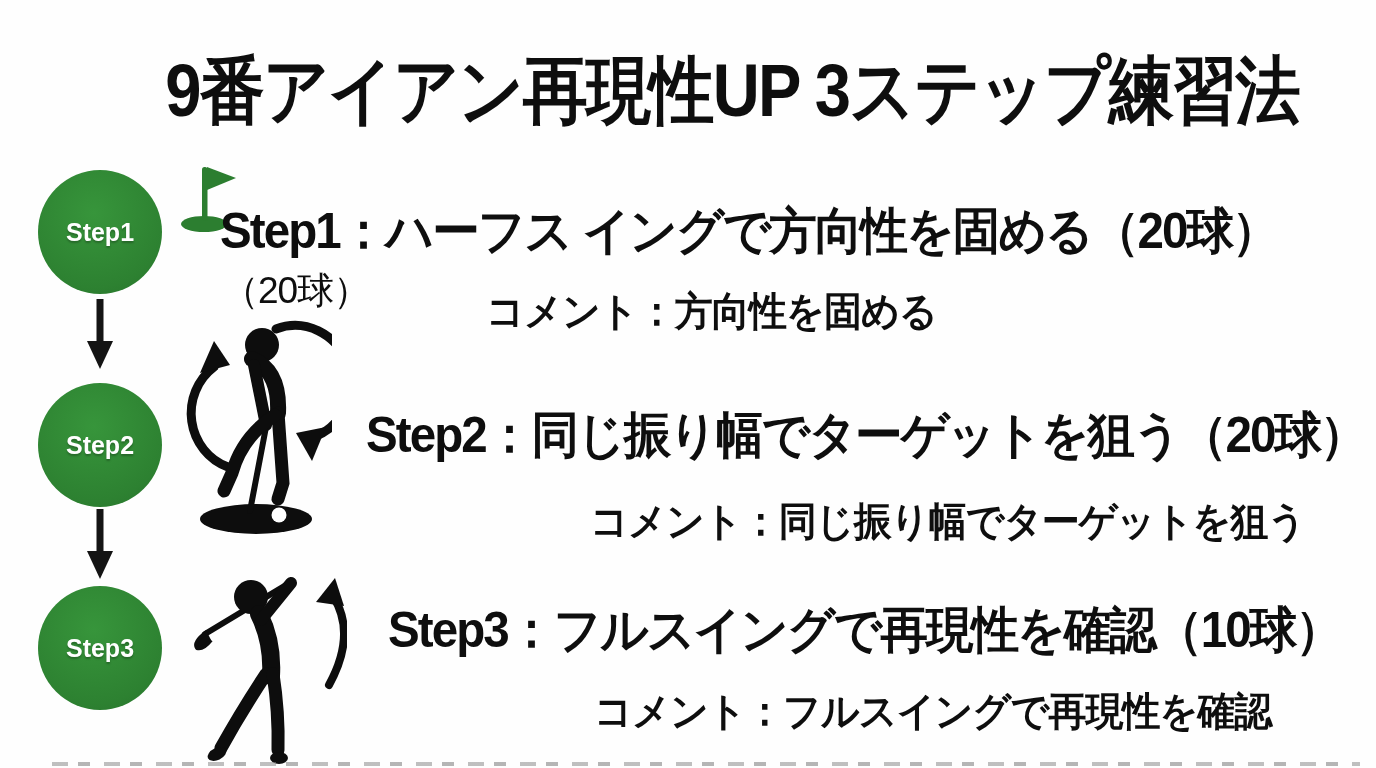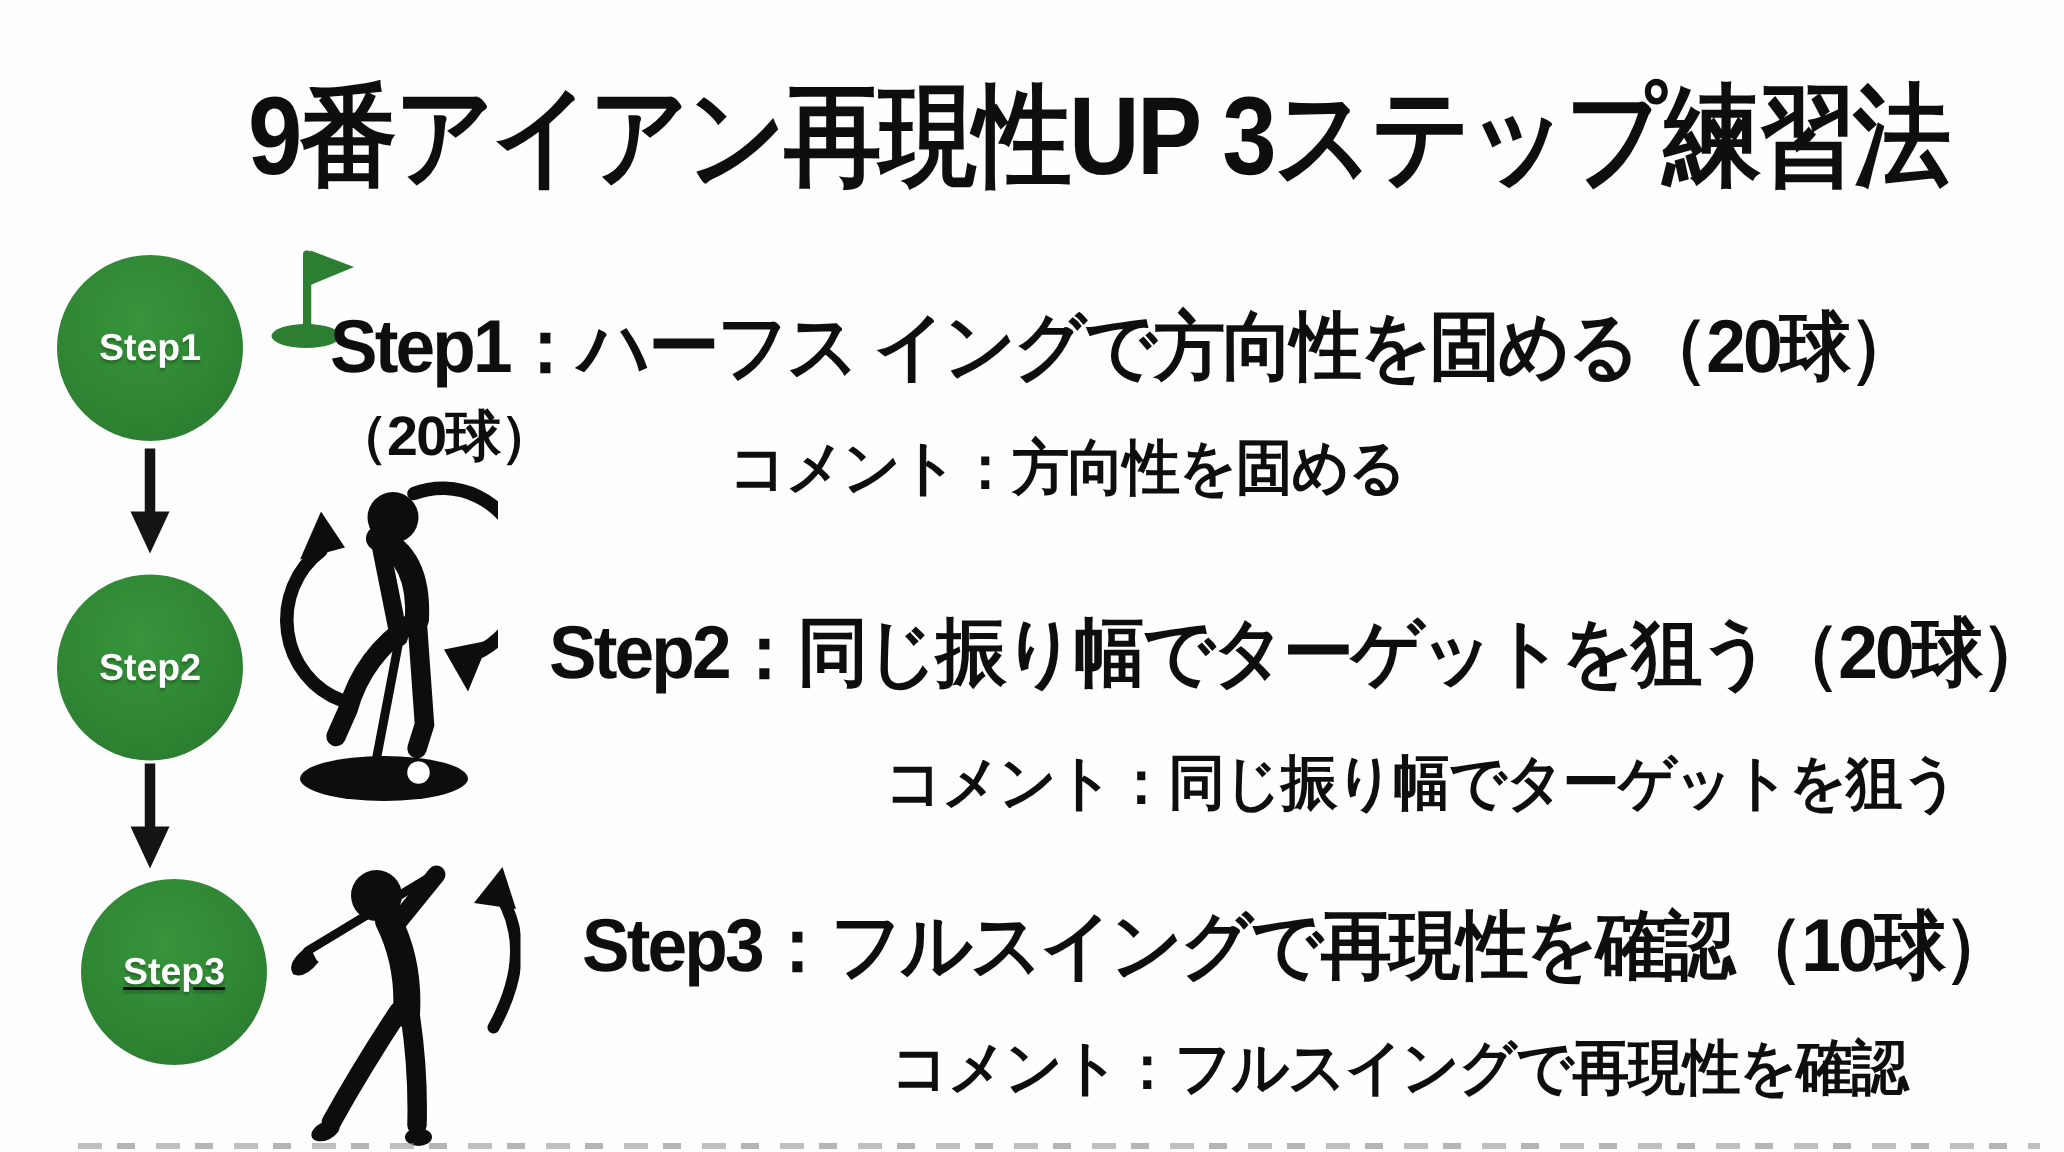--- a/index.html
+++ b/index.html
@@ -18,37 +18,37 @@
     position:absolute;width:124px;height:124px;border-radius:50%;
     background:radial-gradient(circle at 45% 35%, #37953b 0%, #2d8131 70%, #27722b 100%);
     display:flex;align-items:center;justify-content:center;
   }
   .step-circle span{
     color:#ffffff;font-size:25px;font-weight:700;
     text-shadow:0 2px 2px rgba(0,0,0,0.25);
   }
   .c1{left:38px;top:170px;}
   .c2{left:38px;top:383px;}
-  .c3{left:54px;top:586px;text-decoration:underline;}
+  .c3{left:38px;top:586px;}
   .flow-arrow{position:absolute;left:85px;width:30px;height:74px;}
   .a1{top:297px;}
   .a2{top:507px;}
   .icon{position:absolute;}
   .flag-icon{left:179px;top:165px;width:60px;height:68px;}
   .putt-icon{left:182px;top:315px;width:150px;height:226px;}
   .swing-icon{left:187px;top:570px;width:160px;height:197px;}
   .heading{
     position:absolute;font-weight:800;white-space:nowrap;letter-spacing:-2px;
     transform:scaleX(0.95);transform-origin:0 50%;
   }
   .h1{left:220px;top:198px;font-size:50px;}
   .h2{left:366px;top:402px;font-size:50px;}
   .h3{left:388px;top:597px;font-size:50px;}
   .note{
-    position:absolute;left:222px;top:266px;font-size:37px;font-weight:700;
+    position:absolute;left:222px;top:266px;font-size:37px;font-weight:400;
     white-space:nowrap;letter-spacing:-1px;
   }
   .comment{
     position:absolute;font-size:40px;font-weight:800;white-space:nowrap;
     letter-spacing:-1px;transform:scaleX(0.95);transform-origin:0 50%;
   }
   .cm1{left:486px;top:284px;}
   .cm2{left:590px;top:494px;}
   .cm3{left:594px;top:684px;}
   .cut-strip{

